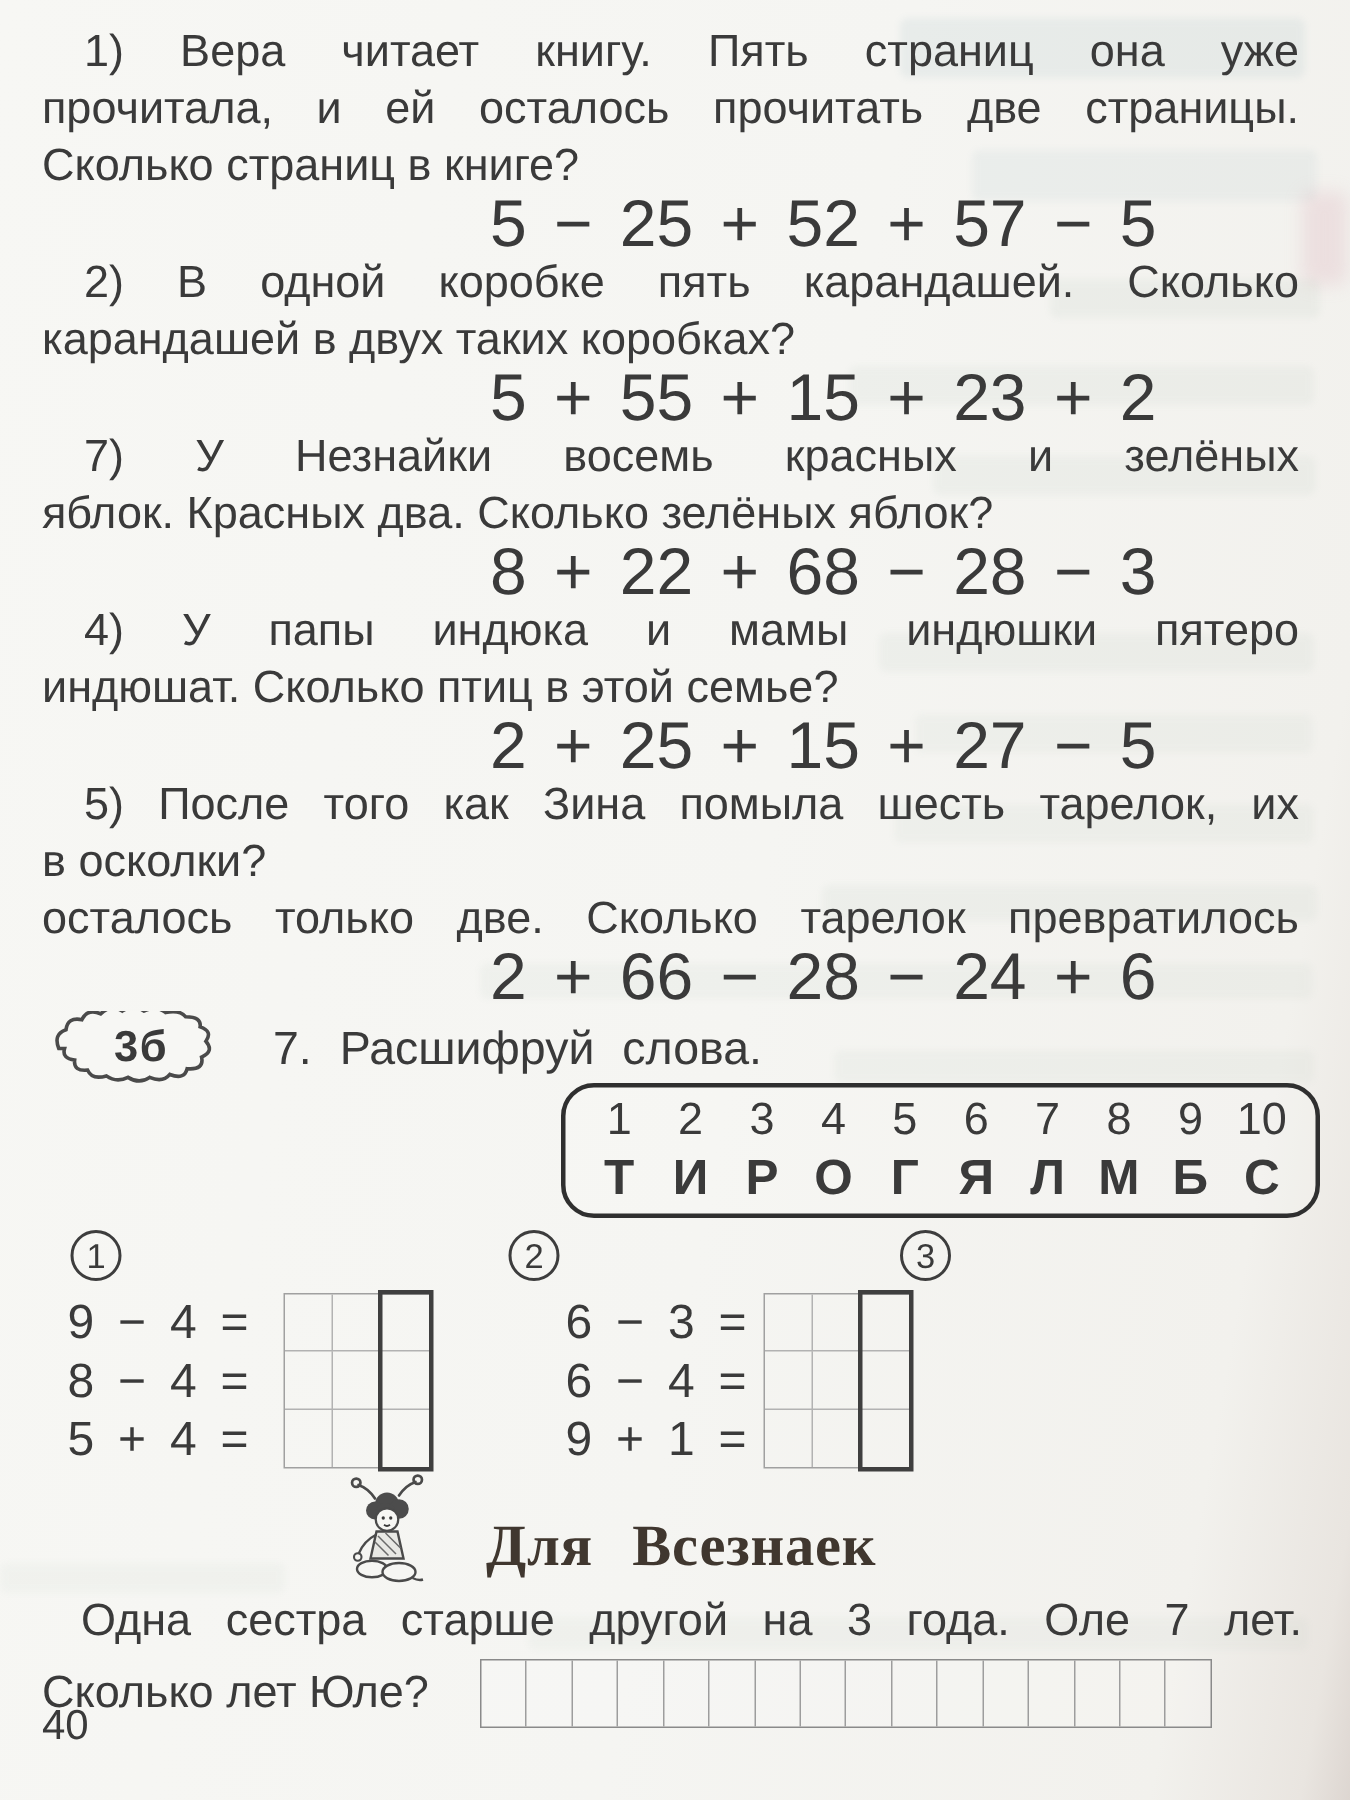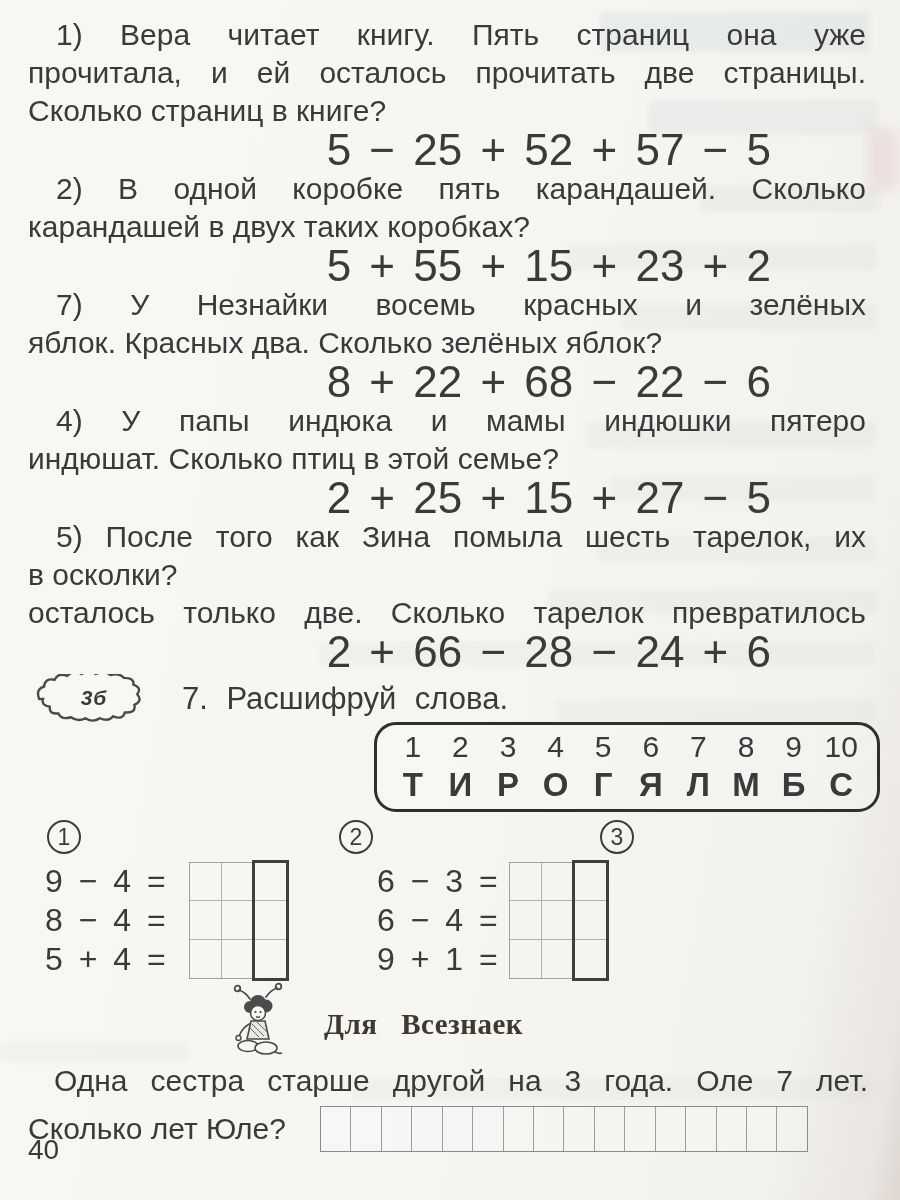--- a/index.html
+++ b/index.html
@@ -12,21 +12,21 @@
   .problems{position:absolute;top:16px;left:28px;width:838px;}
   .tline{font-size:30px;line-height:38px;}
   .tline.j{text-align:justify;text-align-last:justify;}
   .tline.indent{text-indent:28px;}
   .opts{display:flex;justify-content:flex-end;padding:0 95px 0 122px;height:40px;
     font-size:44px;line-height:40px;word-spacing:6px;}
   
   .badge{position:absolute;top:674px;left:30px;width:128px;height:50px;}
   .badge svg{position:absolute;inset:0;}
   .badge-label{position:absolute;inset:0;display:flex;align-items:center;justify-content:center;
-    font-weight:bold;font-size:21px;letter-spacing:1px;padding-bottom:2px;font-style:italic;}
+    font-weight:bold;font-size:29px;letter-spacing:1px;padding-bottom:2px;}
   .task-title{position:absolute;top:674px;left:182px;height:50px;line-height:50px;
     font-size:31px;word-spacing:10px;}
   
   .decode-box{position:absolute;top:722px;left:374px;width:506px;height:90px;box-sizing:border-box;
     border:3px solid #2f2f2f;border-radius:22px;display:flex;flex-direction:column;
     justify-content:space-evenly;padding:3px 12px;background:rgba(255,255,255,0.12);}
   .cipher-row{display:grid;grid-template-columns:repeat(10,1fr);text-align:center;}
   .cipher-row.nums{font-size:30px;line-height:32px;}
   .cipher-row.lets{font-size:33px;line-height:36px;font-weight:bold;}
   
@@ -41,21 +41,21 @@
   .eq{font-size:32px;line-height:39px;height:39px;word-spacing:7px;white-space:nowrap;}
   .grid3{position:relative;width:98px;height:117px;box-sizing:border-box;border:1.5px solid #a0a0a0;
     display:grid;grid-template-columns:repeat(3,1fr);grid-template-rows:repeat(3,1fr);}
   .gcell{border-right:1px solid #b2b2b2;border-bottom:1px solid #b2b2b2;}
   .gcell:nth-child(3n){border-right:none;}
   .gcell:nth-child(n+7){border-bottom:none;}
   .bold-col{position:absolute;top:-3px;bottom:-3px;right:-3px;width:37px;box-sizing:border-box;
     border:3.5px solid #3f3f3f;}
   
   .vsez{position:absolute;top:982px;left:226px;display:flex;}
-  .vsez-heading{font-family:"Liberation Serif",serif;font-weight:bold;font-size:29px;color:#40372f;
+  .vsez-heading{font-family:"Liberation Serif",serif;font-weight:bold;font-size:39px;color:#40372f;
     margin:26px 0 16px 26px;word-spacing:16px;letter-spacing:.5px;}
   
   .final{position:absolute;top:1062px;left:28px;width:840px;}
   .final .tline{font-size:30px;line-height:38px;}
   .final .tline.indent{text-indent:26px;}
   .final-row{display:flex;align-items:center;margin-top:6px;}
   .final-q{font-size:30px;line-height:38px;white-space:nowrap;}
   .answer-strip{display:flex;margin-left:34px;width:488px;height:46px;box-sizing:border-box;
     border:1.5px solid #8a8a8a;background:rgba(255,255,255,0.15);}
   .acell{flex:1;border-right:1px solid #9d9d9d;}
@@ -109,21 +109,21 @@
       </div>
     </div>
 
     <div class="problem">
       <div class="tline j indent">7) У Незнайки восемь красных и зелёных</div>
       <div class="tline">яблок. Красных два. Сколько зелёных яблок?</div>
       <div class="opts">
         <span>8 + 2</span>
         <span>2 + 6</span>
         <span>8 − 2</span>
-        <span>2 − 6</span>
+        <span>8 − 3</span>
       </div>
     </div>
 
     <div class="problem">
       <div class="tline j indent">4) У папы индюка и мамы индюшки пятеро</div>
       <div class="tline">индюшат. Сколько птиц в этой семье?</div>
       <div class="opts">
         <span>2 + 2</span>
         <span>5 + 1</span>
         <span>5 + 2</span>

